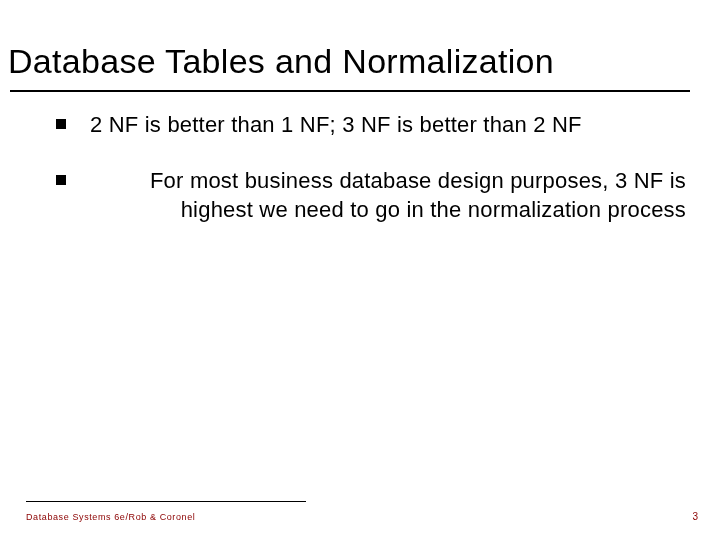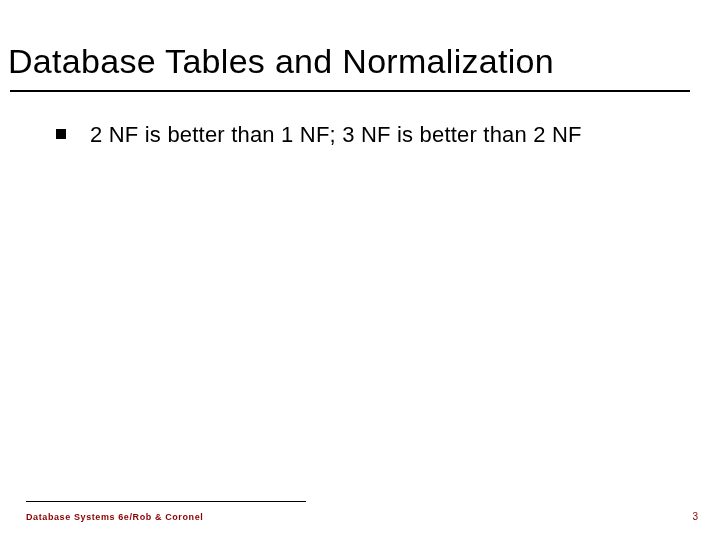--- a/index.html
+++ b/index.html
@@ -17,21 +17,21 @@
     position: absolute;
     left: 10px;
     top: 90px;
     width: 680px;
     height: 2px;
     background: #000;
   }
   .bullets {
     position: absolute;
     left: 56px;
-    top: 120px;
+    top: 110px;
     width: 630px;
     text-align: right;
   }
   .item {
     display: flex;
     align-items: flex-start;
     margin-bottom: 26px;
   }
   .sq {
     width: 10px;
@@ -54,21 +54,20 @@
     height: 1px;
     background: #000;
   }
   .footer-text {
     position: absolute;
     left: 26px;
     bottom: 18px;
     font-size: 9px;
     color: #8b0000;
     letter-spacing: 0.6px;
-    font-weight: bold;
   }
   .page-num {
     position: absolute;
     right: 22px;
     bottom: 18px;
     font-size: 10px;
     color: #8b0000;
   }
 </style>
 </head>
@@ -76,18 +75,22 @@
 
 <div class="slide">
   <div class="title">Database Tables and Normalization</div>
   <div class="title-underline"></div>
 
   <div class="bullets">
     <div class="item">
       <div class="sq"></div>
       <div class="txt">2 NF is better than 1 NF; 3 NF is better than 2 NF</div>
     </div>
+    <div class="item">
+      <div class="sq"></div>
+      <div class="txt">For most business database design purposes, 3 NF is highest we need to go in the normalization process</div>
+    </div>
   </div>
 
   <div class="footer-line"></div>
   <div class="footer-text">Database Systems 6e/Rob &amp; Coronel</div>
   <div class="page-num">3</div>
 </div>
 
 </body></html>

